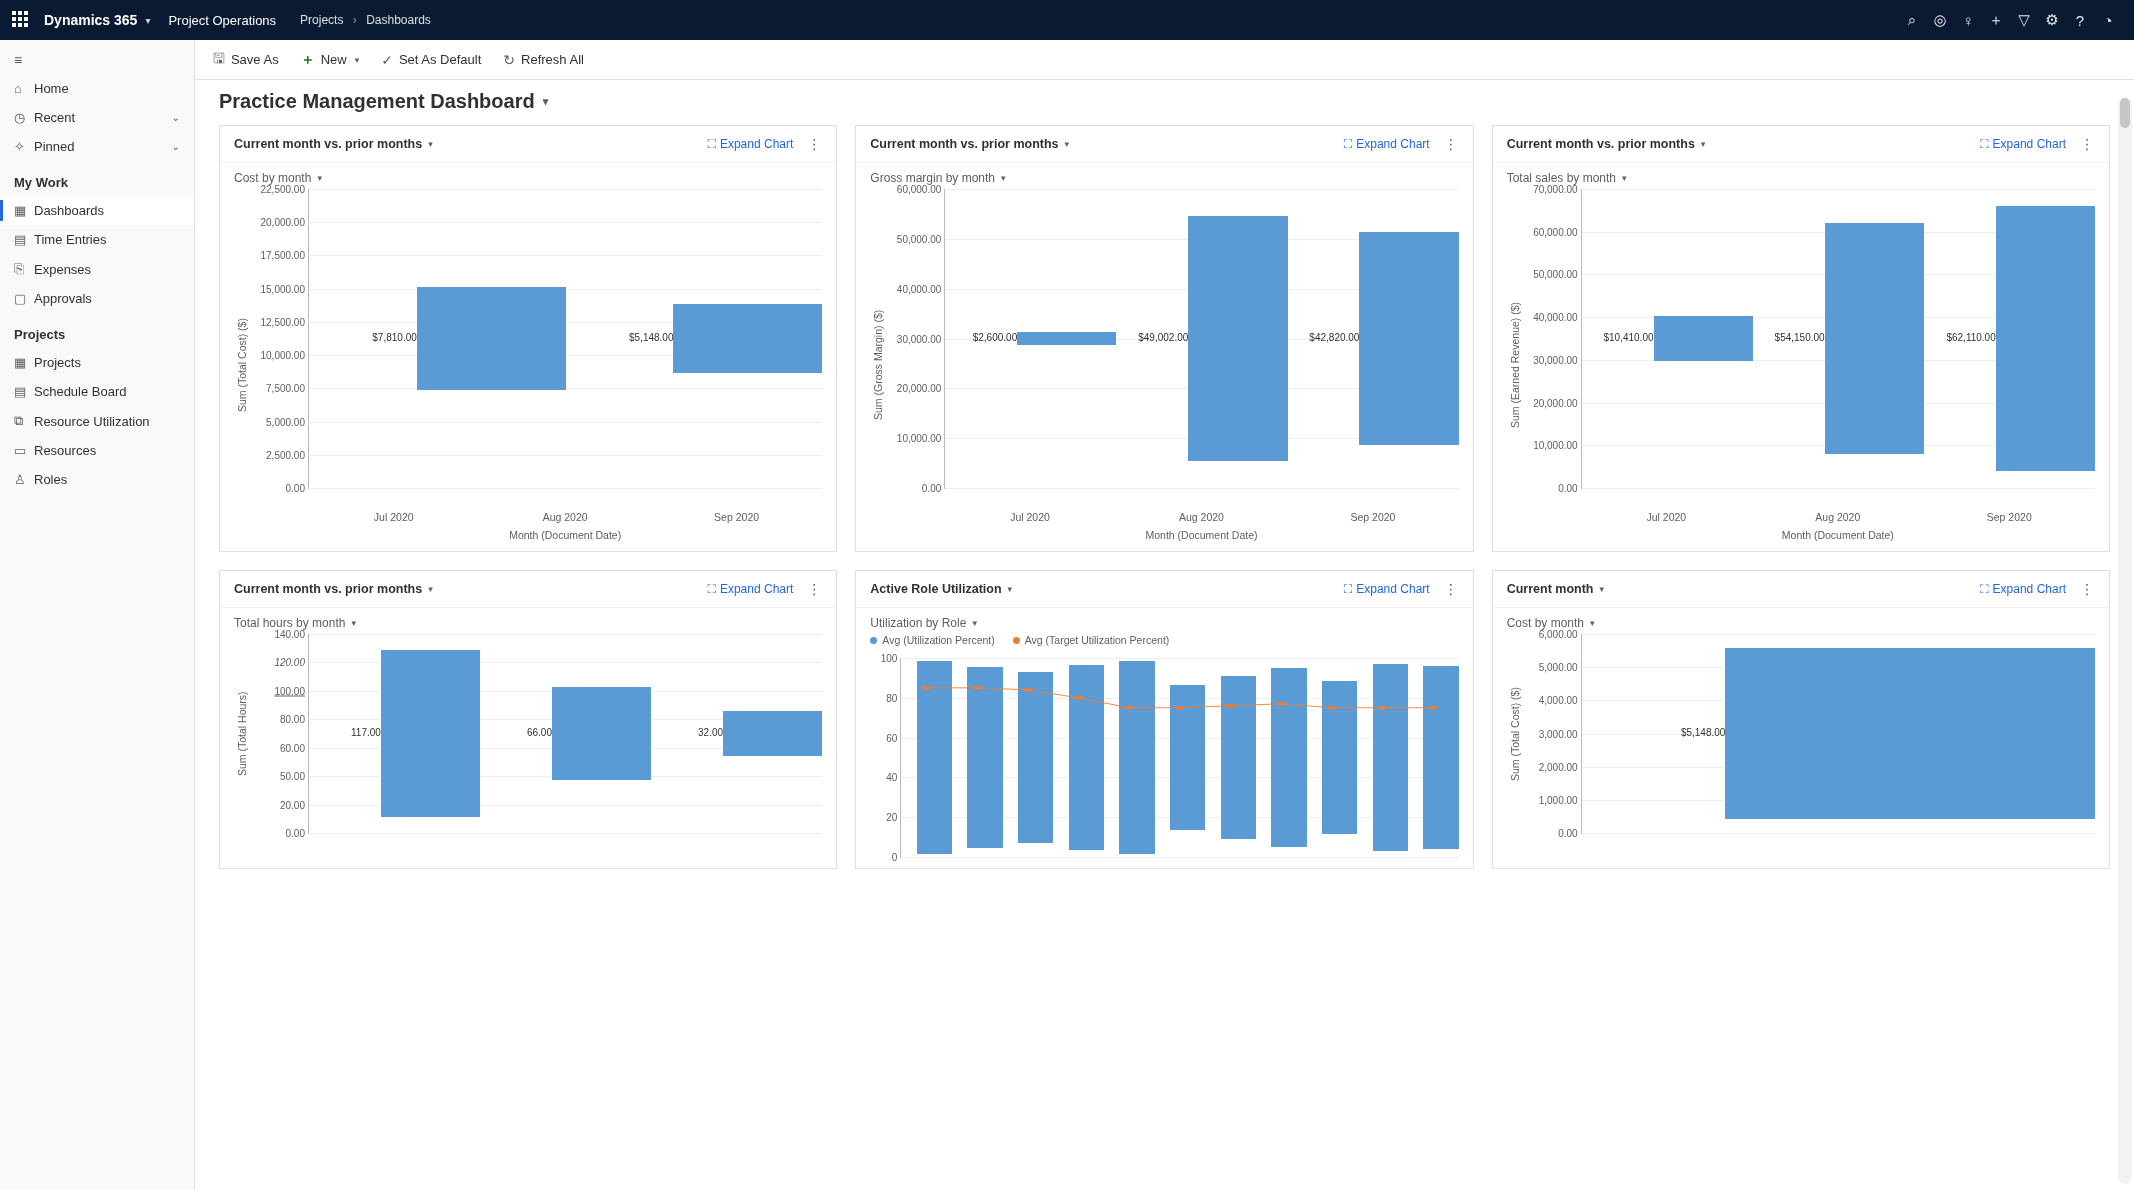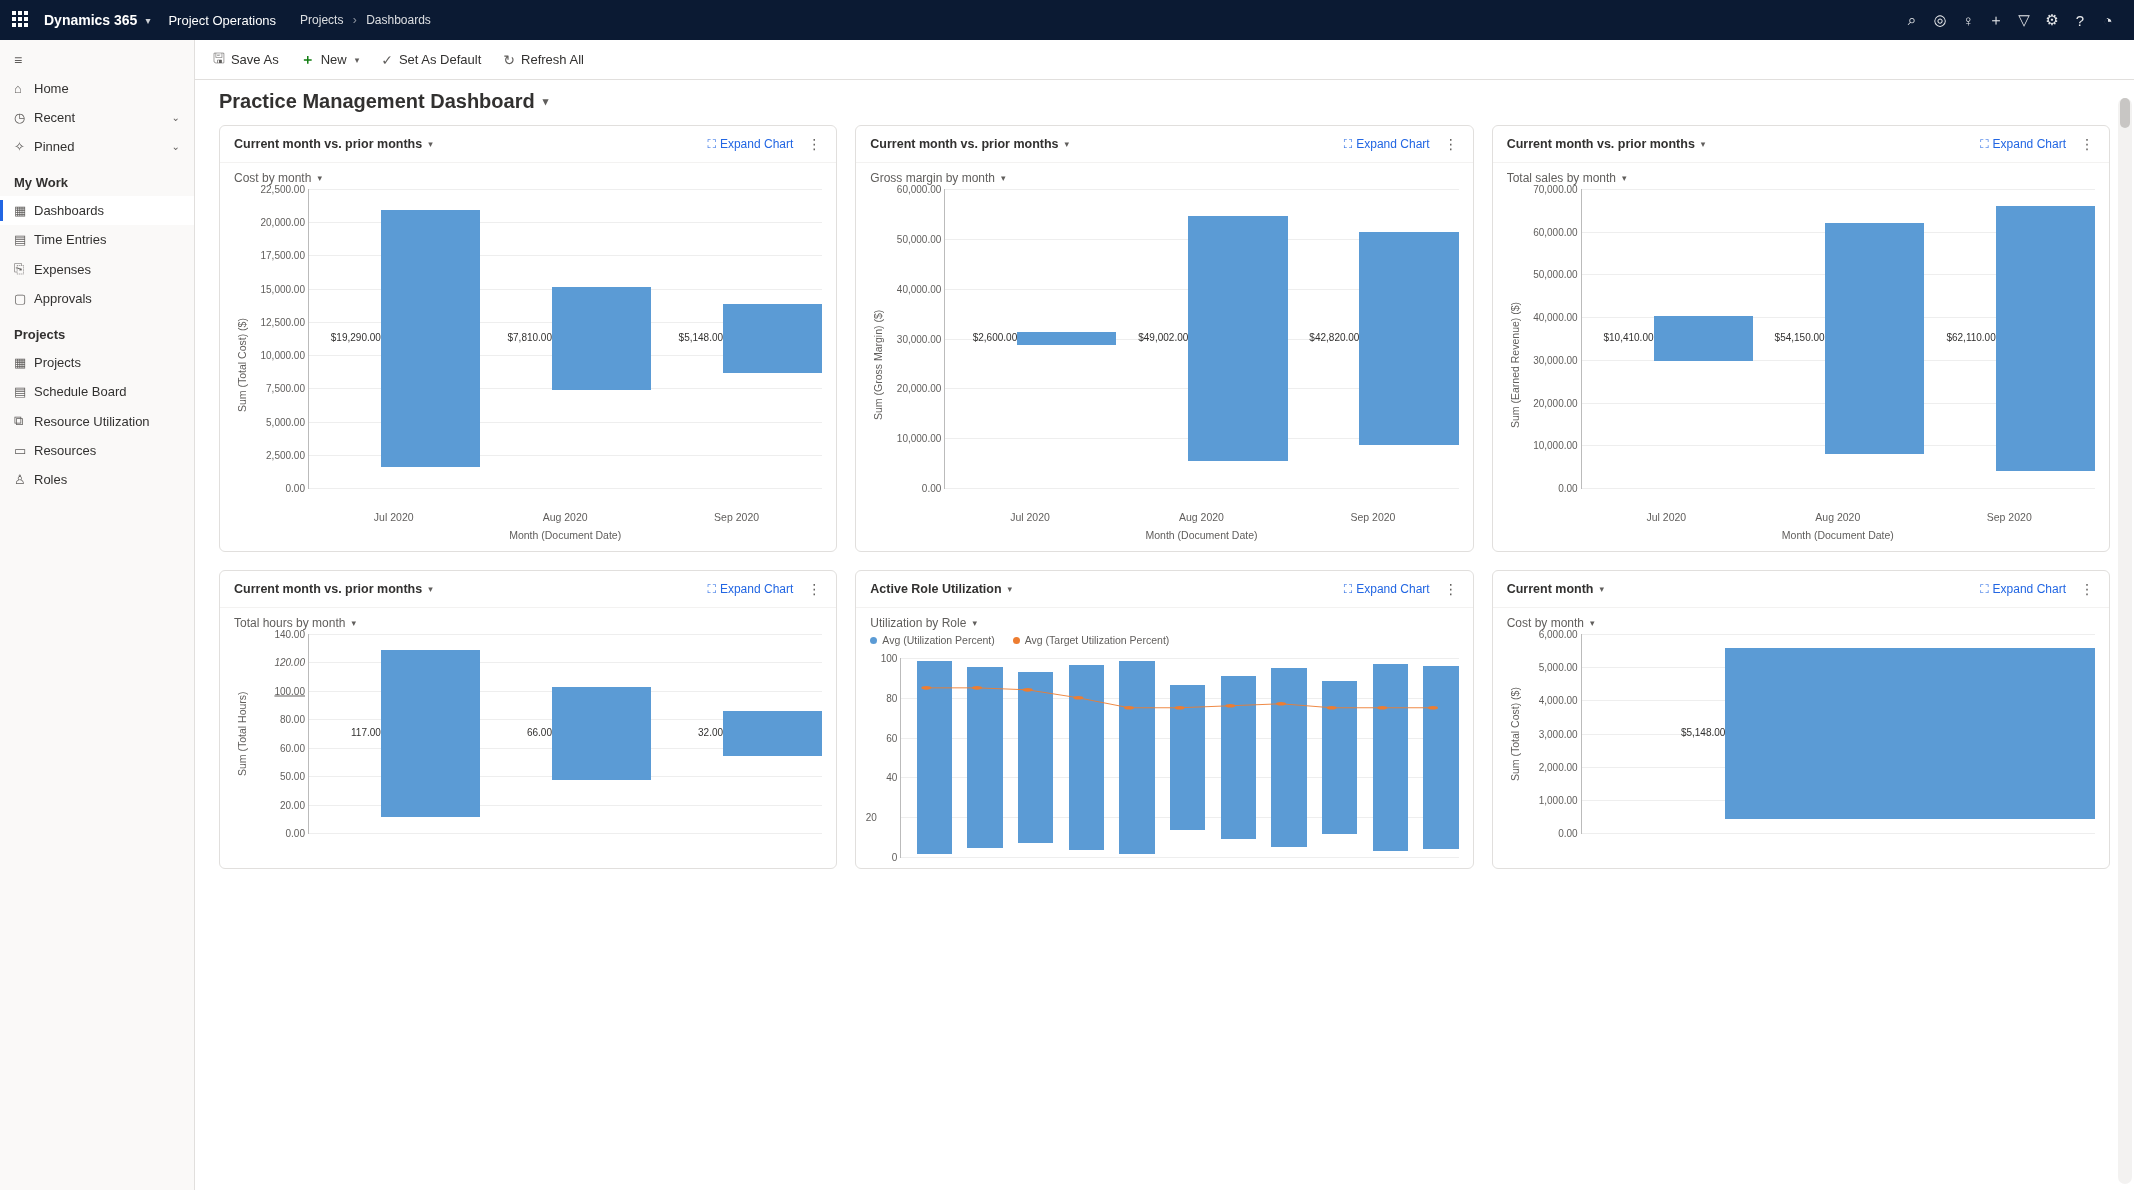--- a/index.html
+++ b/index.html
@@ -35,21 +35,21 @@
 .cmdbar .btn { display:flex; align-items:center; gap:6px; font-size:13px; color:#323130; cursor:pointer;}
 .cmdbar .btn .ic { font-size:14px; color:#605e5c;}
 .cmdbar .btn.new .ic { color:#107c10; font-weight:bold;}
 .cmdbar .btn .chv { font-size:9px; color:#605e5c; margin-left:2px;}
 
 .pagetitle { padding:10px 24px 12px; font-size:20px; font-weight:600; display:flex; align-items:center; gap:8px;}
 .pagetitle .chv { font-size:11px; color:#605e5c;}
 
 .dash { flex:1; overflow:auto; padding:0 24px 20px; }
 .row { display:flex; gap:18px; margin-bottom:18px;}
-.card { flex:1; border:1px solid #e1dfdd; background:#fff; border-radius:6px; min-width:0;}
+.card { flex:1; border:1px solid #e1dfdd; background:#fff; border-radius:0; min-width:0;}
 .cardhdr { display:flex; align-items:center; padding:10px 14px; border-bottom:1px solid #f3f2f1;}
 .cardhdr .ttl { font-size:12.5px; font-weight:600; color:#323130;}
 .cardhdr .chv { font-size:9px; color:#605e5c; margin-left:6px;}
 .cardhdr .sp { flex:1;}
 .cardhdr .expand { font-size:12px; color:#2266e3; cursor:pointer; display:flex; align-items:center; gap:4px;}
 .cardhdr .more { margin-left:14px; color:#605e5c; cursor:pointer; font-size:14px; letter-spacing:1px;}
 .cardsub { padding:8px 14px 0; font-size:12px; color:#605e5c; display:flex; align-items:center; gap:6px;}
 .cardsub .chv { font-size:9px;}
 
 .chartwrap { padding:4px 14px 10px;}
@@ -233,24 +233,20 @@
                     <div class="gline" style="top: 33.3333%;"></div>
                     <div class="gtick" style="top: 33.3333%;">15,000.00</div>
                     <div class="gline" style="top: 22.2222%;"></div>
                     <div class="gtick" style="top: 22.2222%;">17,500.00</div>
                     <div class="gline" style="top: 11.1111%;"></div>
                     <div class="gtick" style="top: 11.1111%;">20,000.00</div>
                     <div class="gline" style="top: 0%;"></div>
                     <div class="gtick" style="top: 0%;">22,500.00</div>
                     <div class="bars">
                       <div class="barcol">
-                        <div class="barlbl">$19,290.00</div>
-                        <div class="bar" style="height:85.73333333333333%;width:58%"></div>
-                      </div>
-                      <div class="barcol">
                         <div class="barlbl">$7,810.00</div>
                         <div class="bar" style="height:34.71111111111111%;width:58%"></div>
                       </div>
                       <div class="barcol">
                         <div class="barlbl">$5,148.00</div>
                         <div class="bar" style="height:22.88%;width:58%"></div>
                       </div>
                     </div>
                   </div>
                   <div class="xticks">
@@ -447,21 +443,21 @@
               <span class="itm"><span class="dot" style="background:#5b9bd5"></span>Avg (Utilization Percent)</span>
               <span class="itm"><span class="dot" style="background:#ed7d31"></span>Avg (Target Utilization Percent)</span>
             </div>
             <div class="chartwrap">
               <div class="barchart">
                 <div class="plot">
                   <div class="grid short" style="margin-left: 30px;">
                     <div class="gline" style="top: 100%;"></div>
                     <div class="gtick" style="top: 100%;">0</div>
                     <div class="gline" style="top: 80%;"></div>
-                    <div class="gtick" style="top: 80%; text-align: center;">20</div>
+                    <div class="gtick" style="top: 80%;">20</div>
                     <div class="gline" style="top: 60%;"></div>
                     <div class="gtick" style="top: 60%;">40</div>
                     <div class="gline" style="top: 40%;"></div>
                     <div class="gtick" style="top: 40%;">60</div>
                     <div class="gline" style="top: 20%;"></div>
                     <div class="gtick" style="top: 20%;">80</div>
                     <div class="gline" style="top: 0%;"></div>
                     <div class="gtick" style="top: 0%;">100</div>
                     <div class="bars">
                       <div class="barcol">

